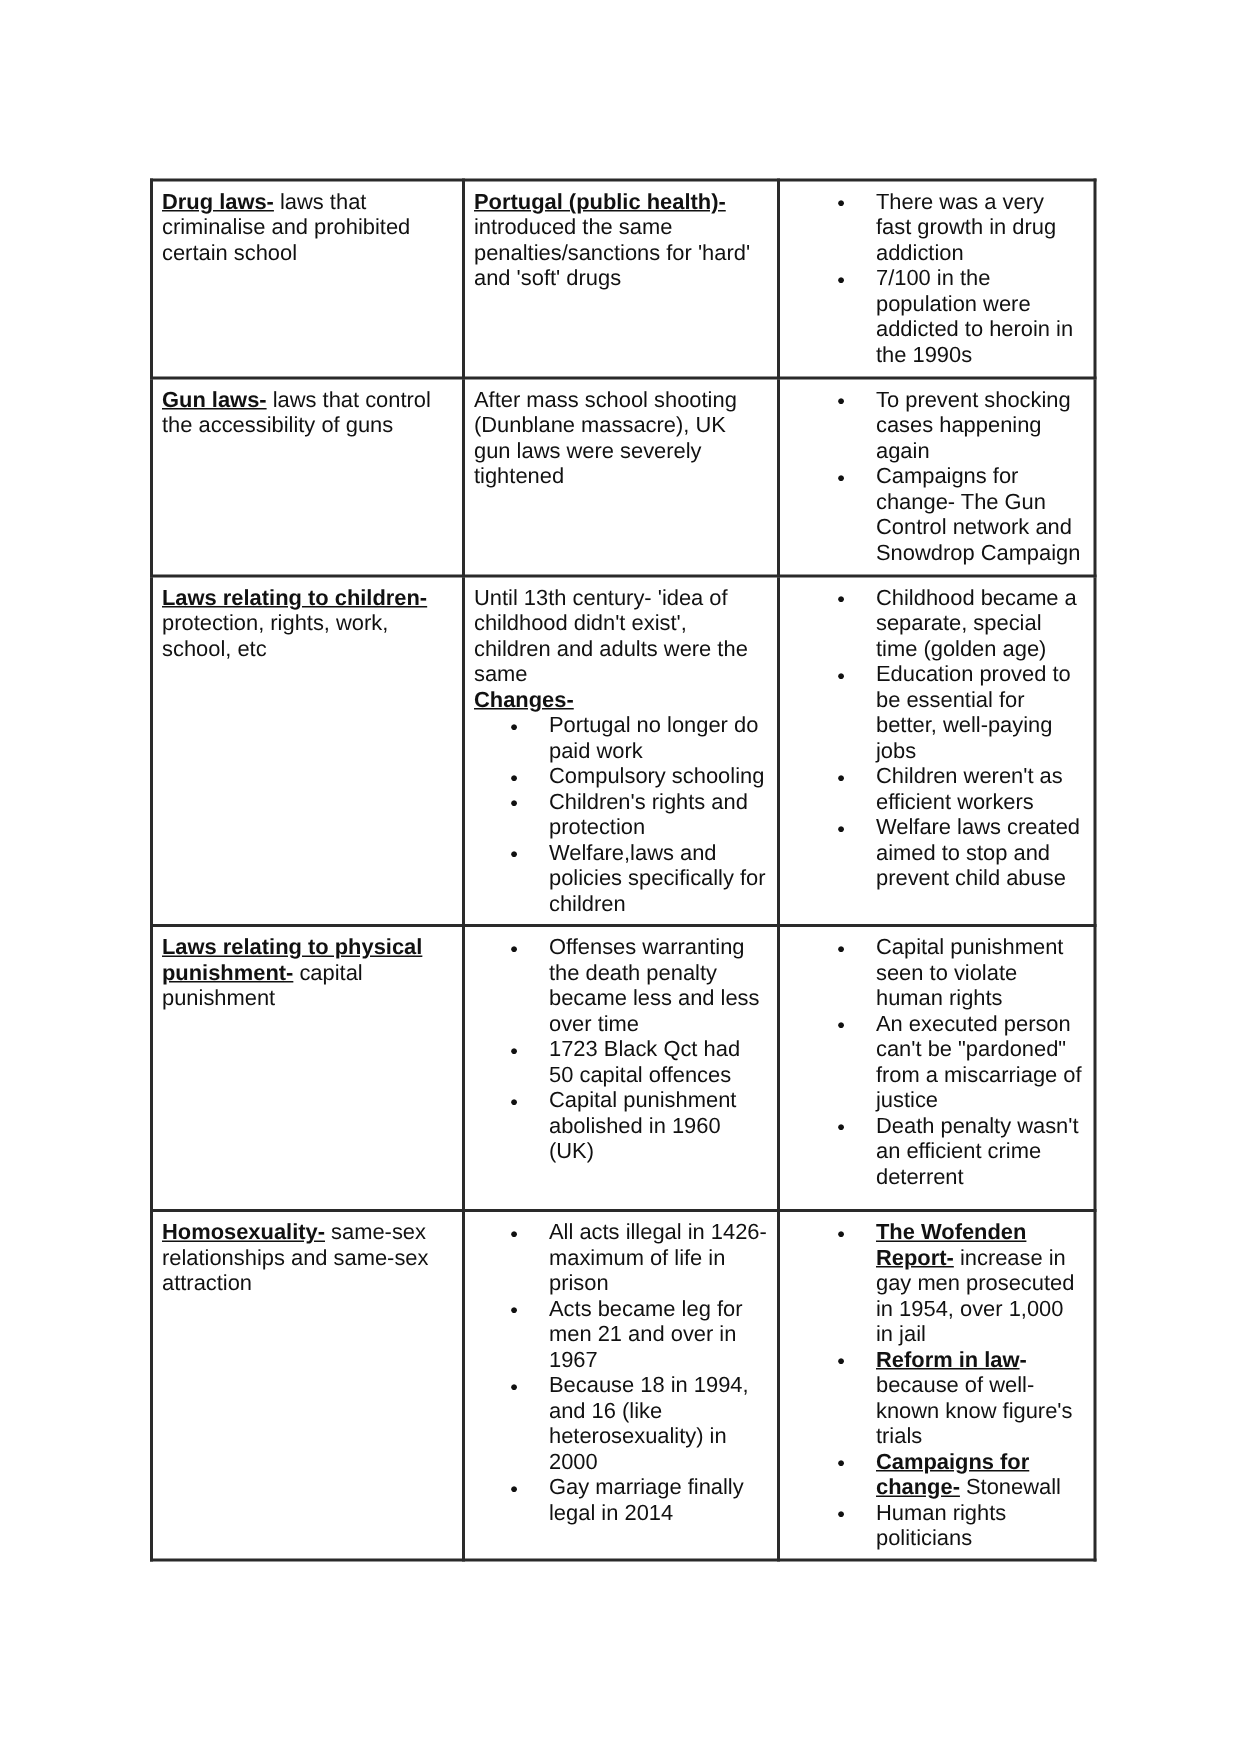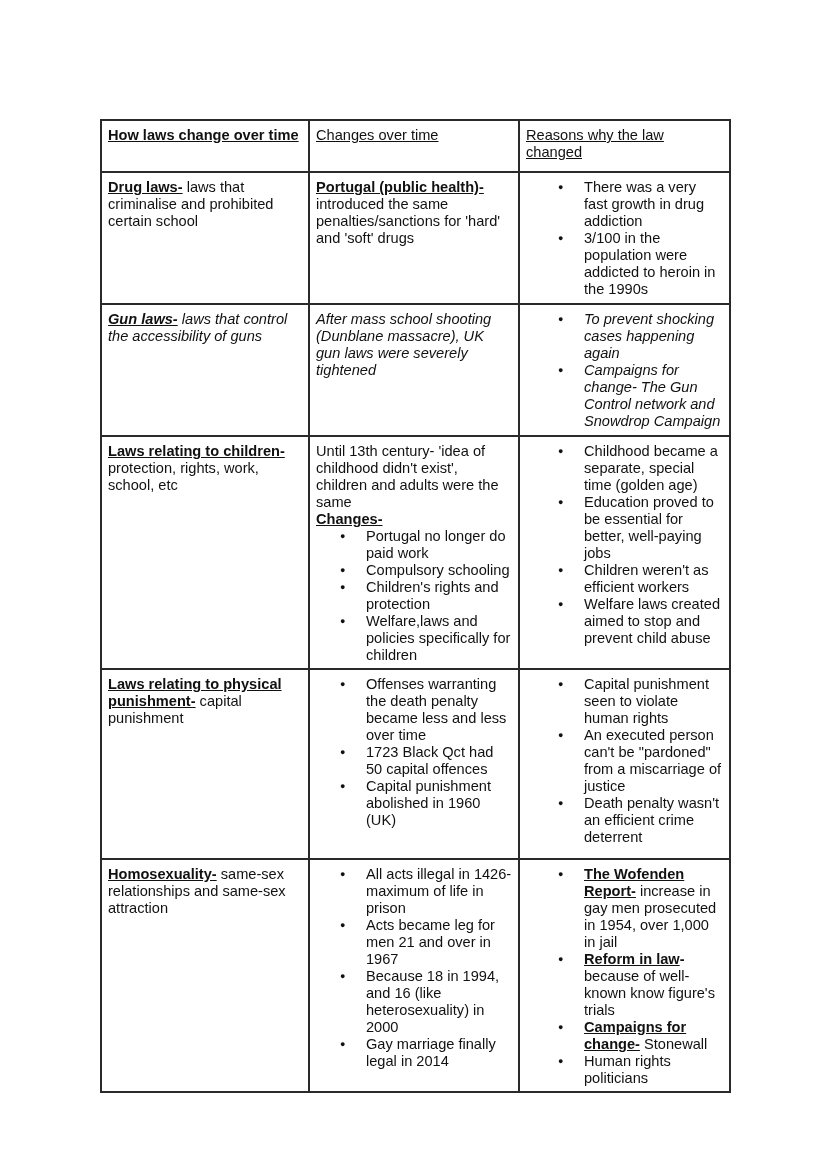--- a/index.html
+++ b/index.html
@@ -13,54 +13,49 @@
   col.c1 { width: 208px; } col.c2 { width: 210px; } col.c3 { width: 211px; }
   .u { text-decoration: underline; }
   .b { font-weight: bold; }
   .small { font-size: 13.4px; line-height: 16px; }
   ul { margin: 0; padding: 0 0 0 58px; list-style: none; }
   ul.inner { padding-left: 50px; }
   li { position: relative; }
   li::before { content: "\25CF"; position: absolute; left: -26px; top: 0; font-size: 9px; }
   tr.h1 td { height: 40px; }
   tr.r1 td { height: 120px; }
-  tr.r2 td { height: 120px; font-style: italic; }
+  tr.r2 td { height: 120px; }
   tr.r3 td { height: 213px; }
   tr.r4 td { height: 178px; }
   tr.r5 td { height: 205px; }
 </style>
 </head>
 <body>
 
 <div class="page">
 <table class="notes">
   <colgroup>
         <col class="c1">
         <col class="c2">
         <col class="c3">
       </colgroup>
   <tbody>
-        <tr class="h1">
-    <td><span class="u b">How laws change over time</span></td>
-    <td><span class="u">Changes over time</span></td>
-    <td><span class="u">Reasons why the law changed</span></td>
-  </tr>
 
   <tr class="r1">
     <td>
       <span class="u b">Drug laws-</span><span> laws that criminalise and prohibited certain school</span>
     </td>
     <td>
       <span class="u b">Portugal (public health)-</span><br>
       <span>introduced the same penalties/sanctions for 'hard' and 'soft' drugs</span>
     </td>
     <td>
       <ul>
         <li>There was a very fast growth in drug addiction</li>
-        <li>3/100 in the population were addicted to heroin in the 1990s</li>
+        <li>7/100 in the population were addicted to heroin in the 1990s</li>
       </ul>
     </td>
   </tr>
 
   <tr class="r2">
     <td>
       <span class="u b">Gun laws-</span><span> laws that control the accessibility of guns</span>
     </td>
     <td>
       <span>After mass school shooting (Dunblane massacre), UK gun laws were severely tightened</span>

